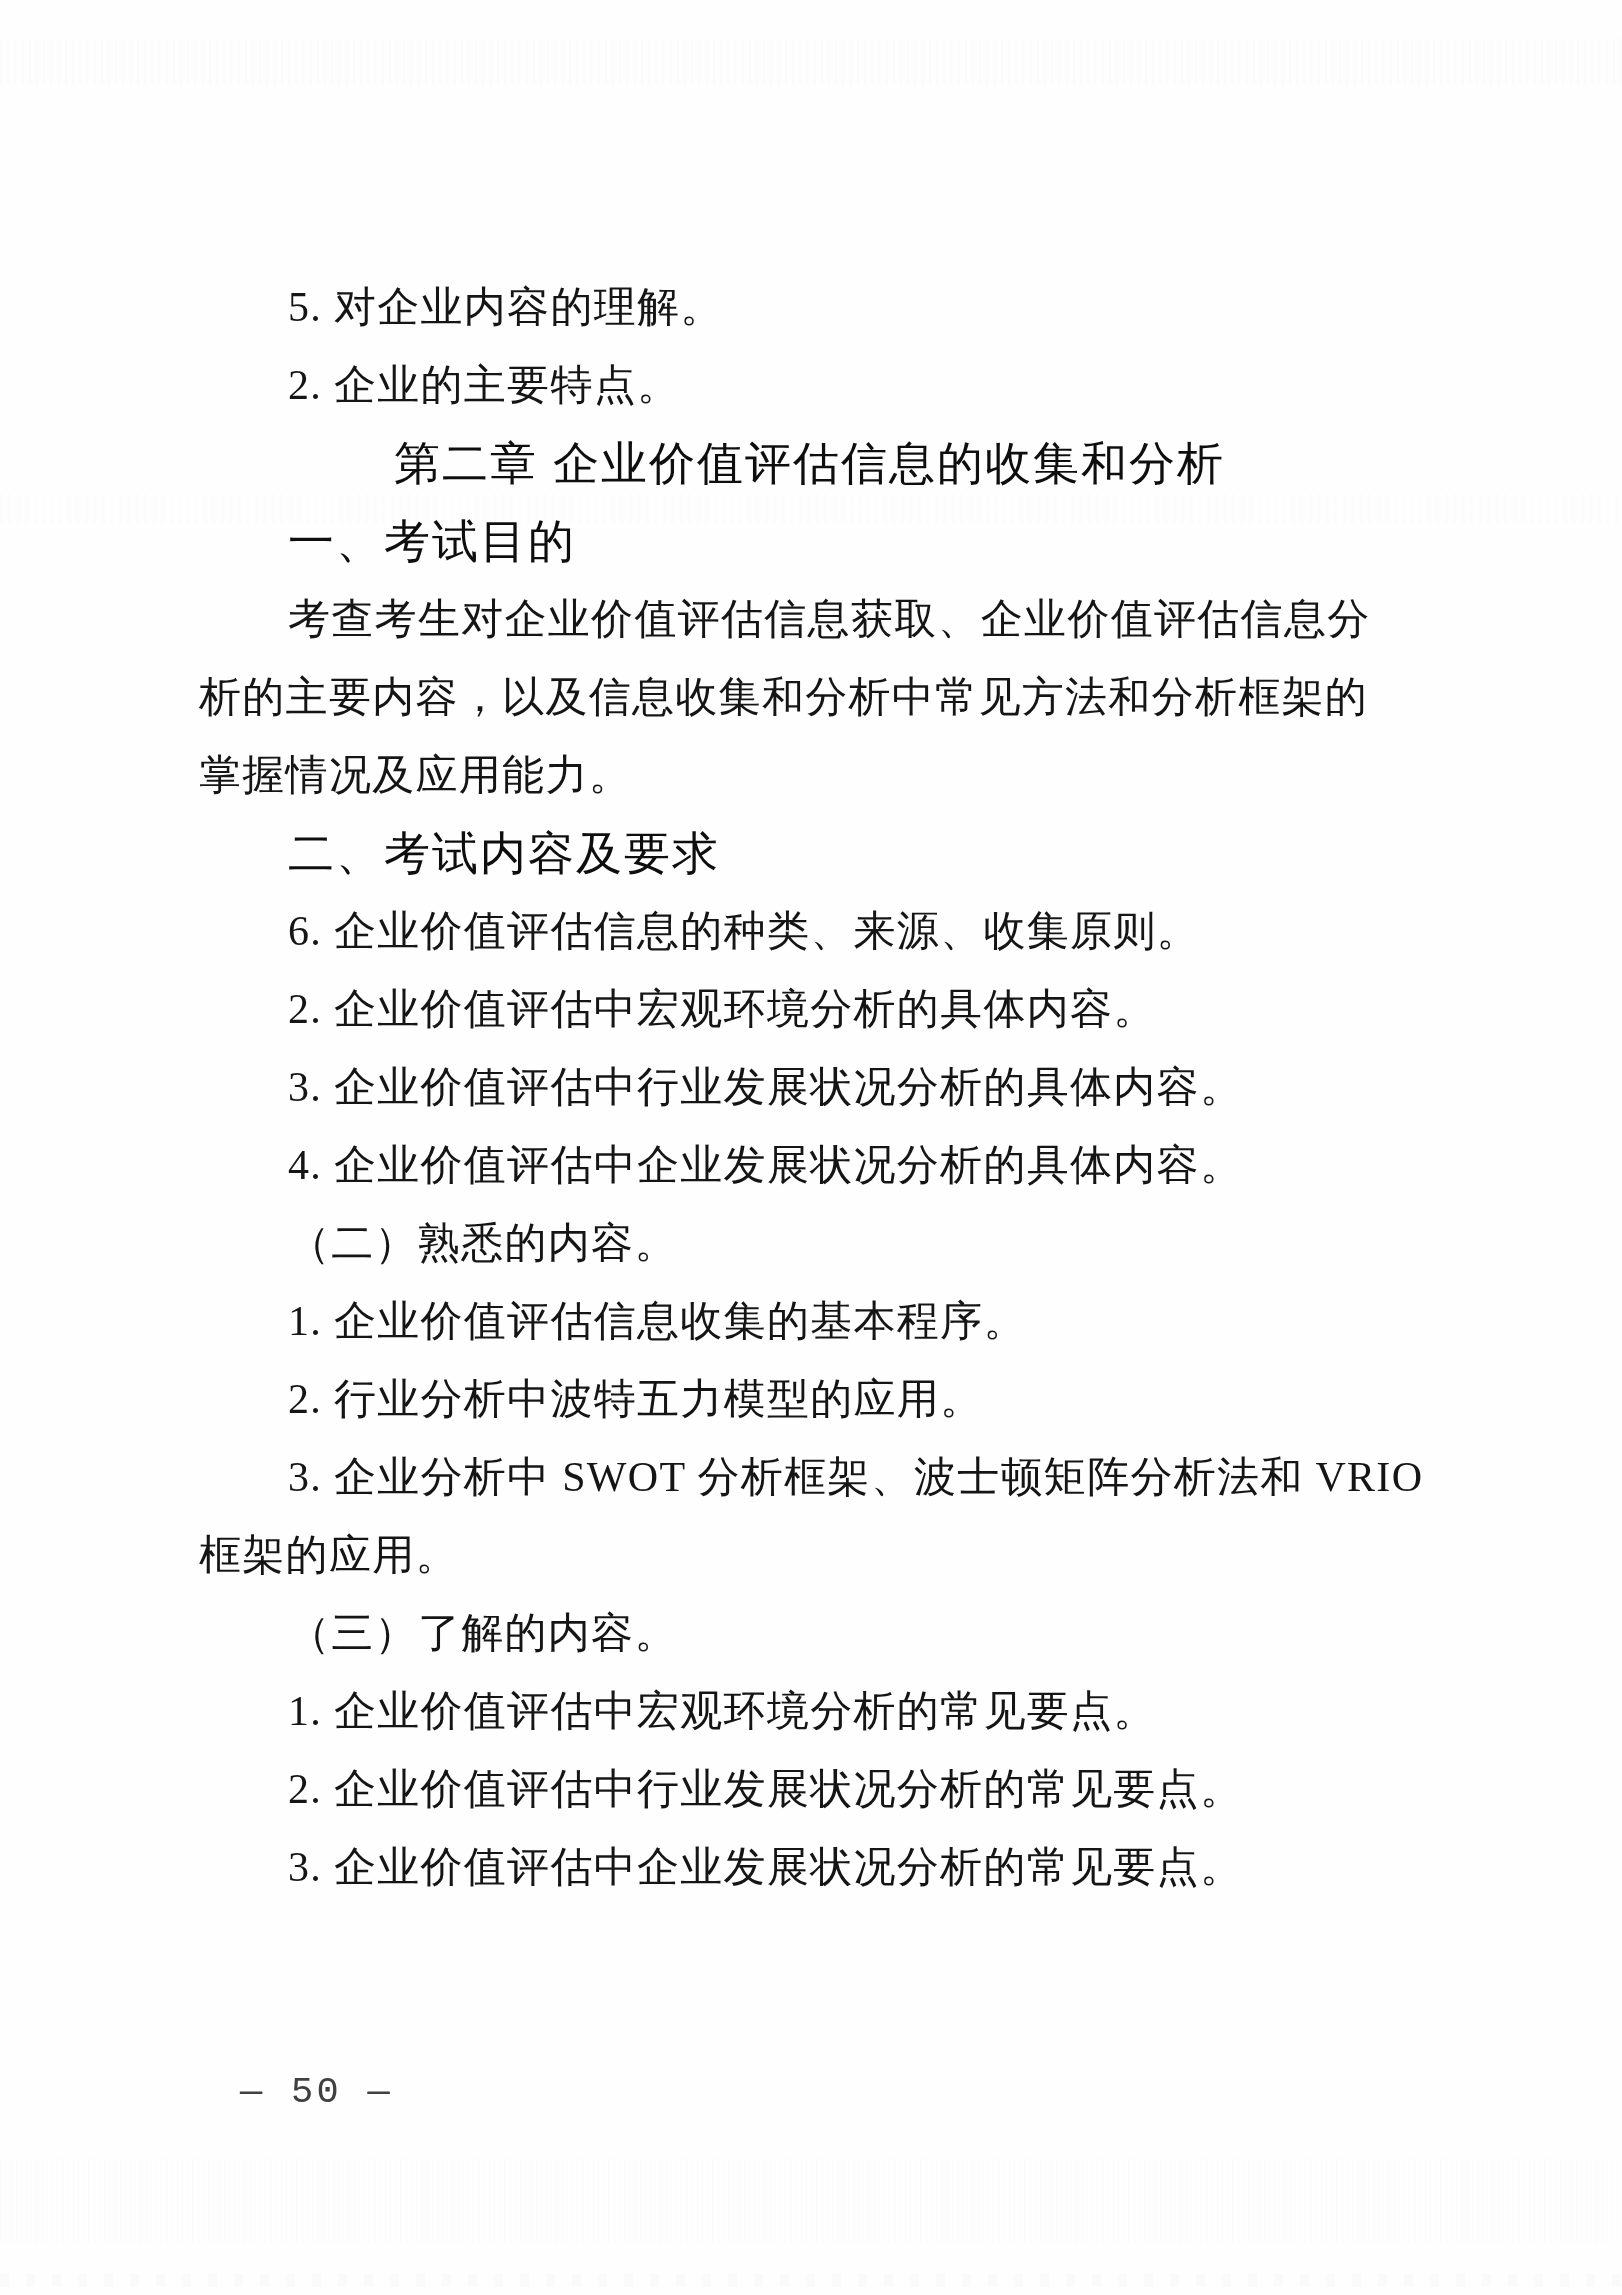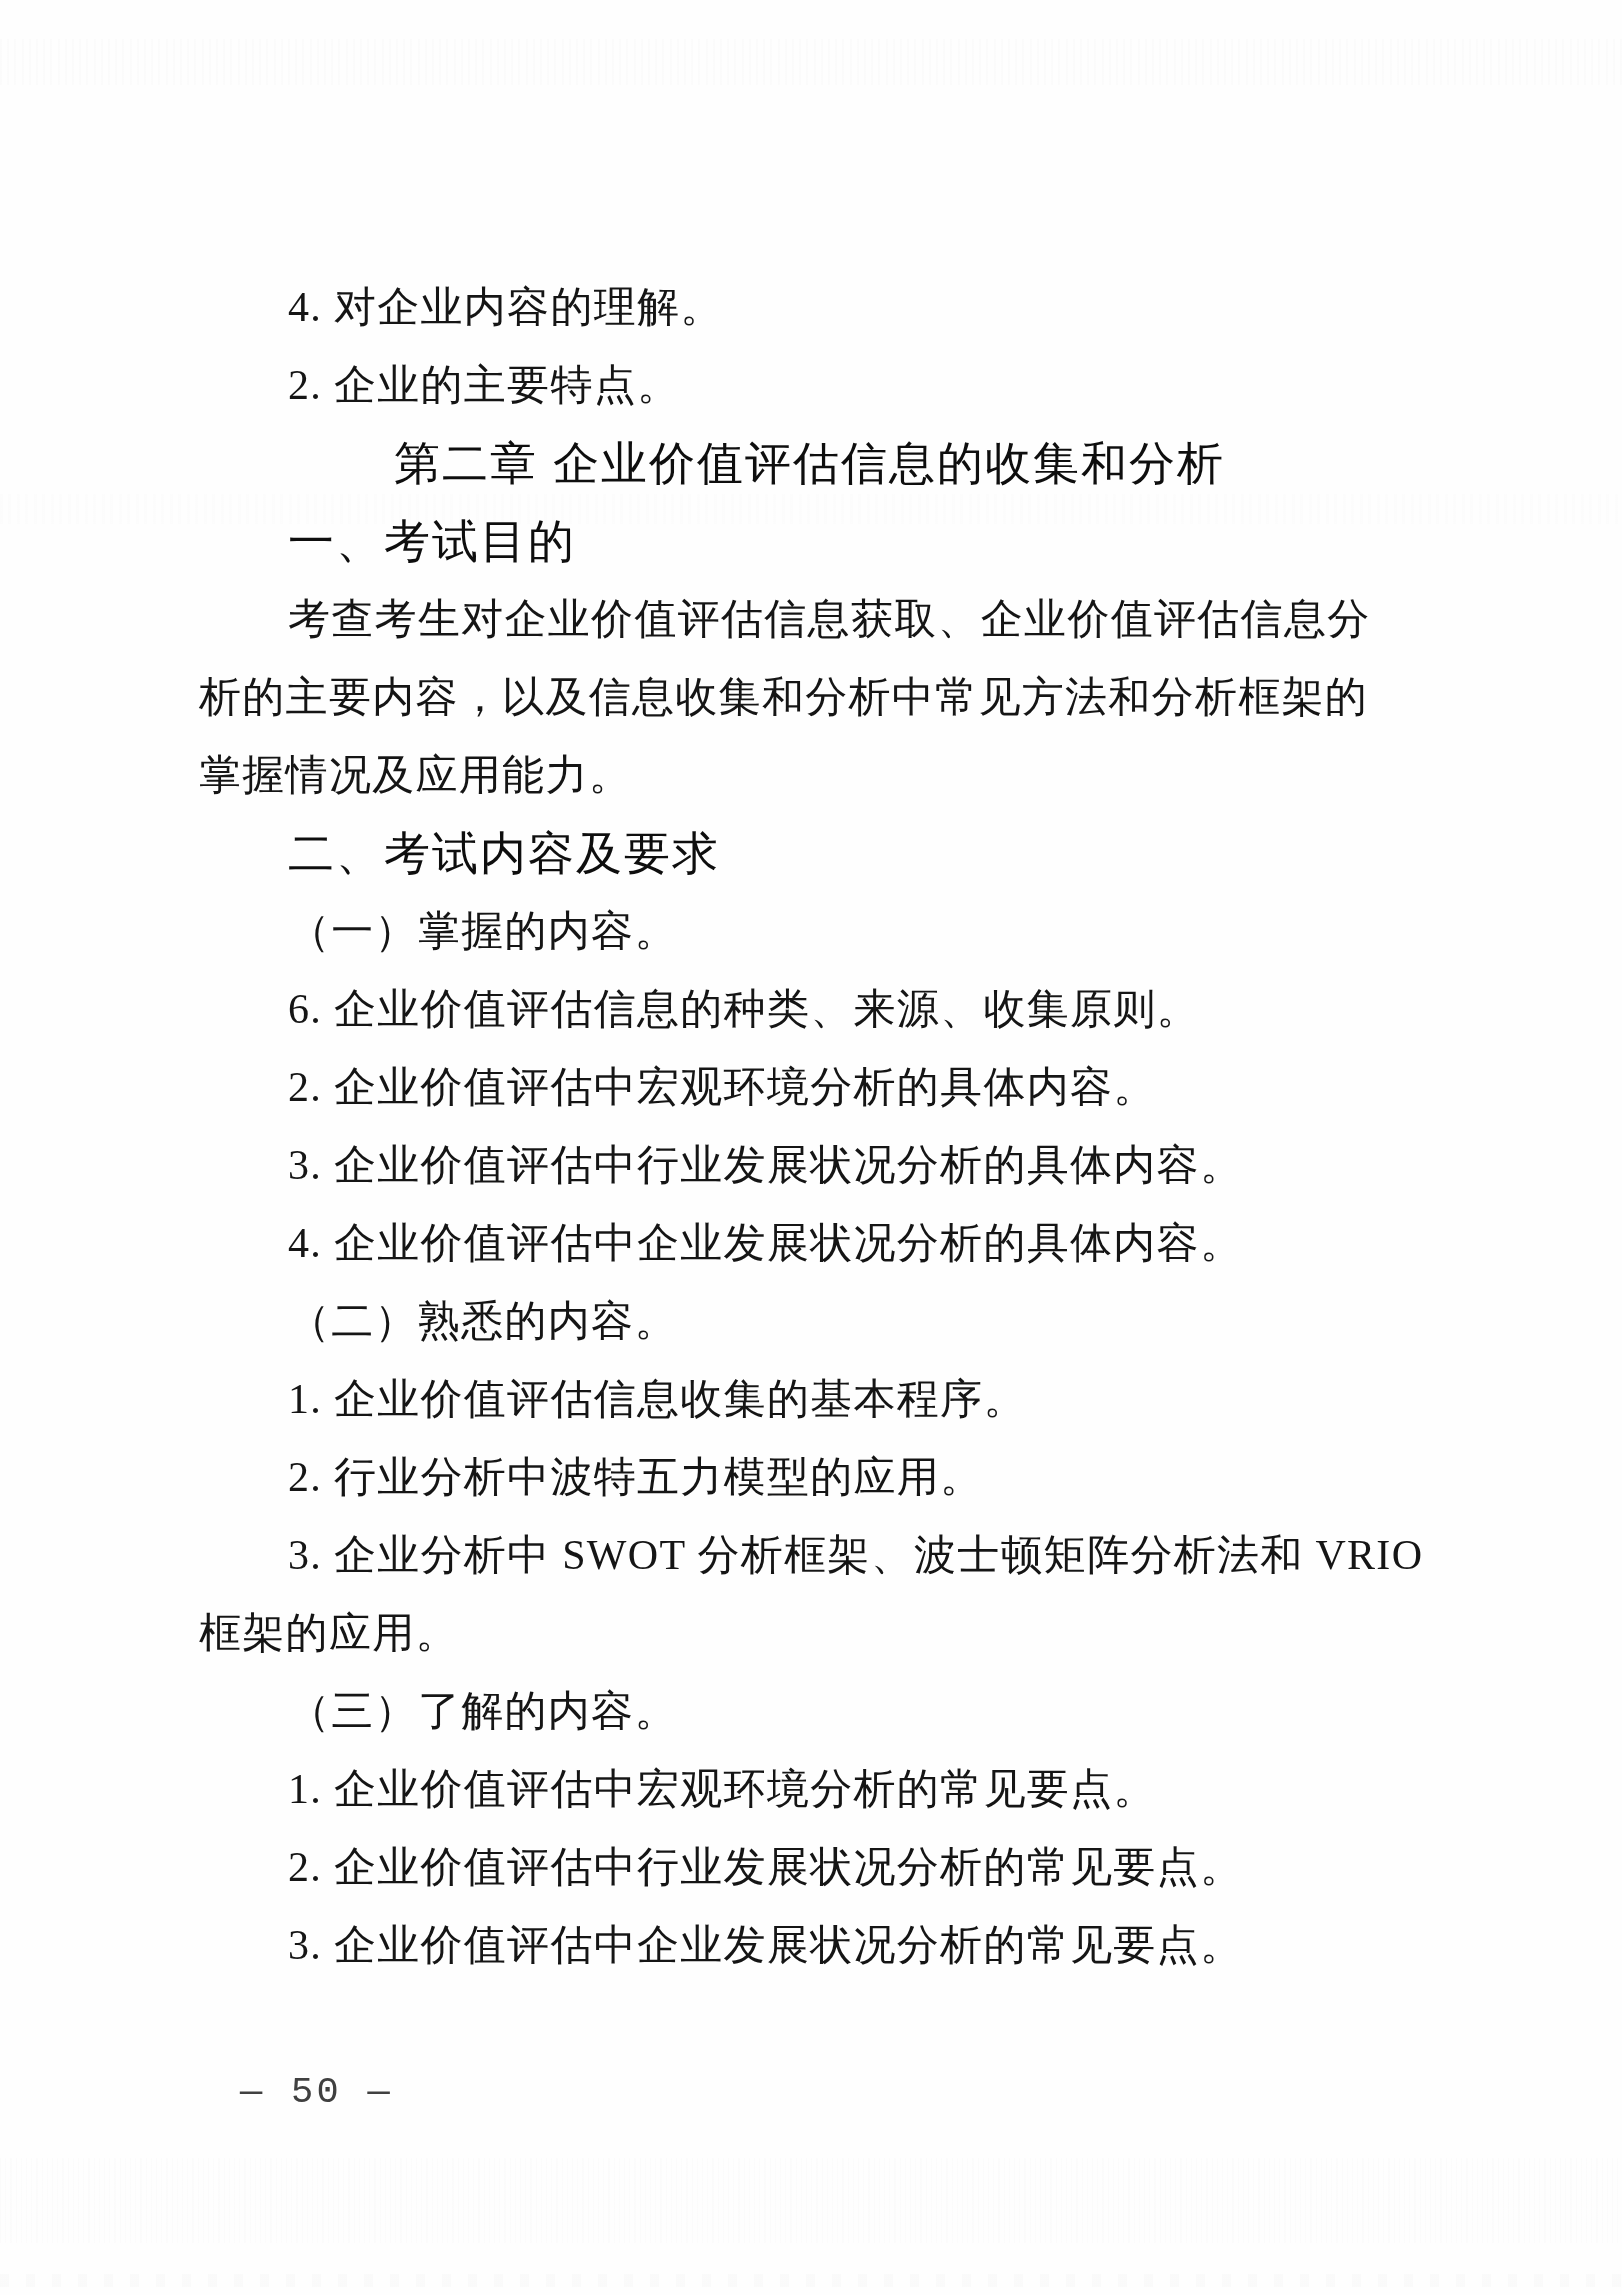--- a/index.html
+++ b/index.html
@@ -96,29 +96,28 @@
 <body>
 
 <div class="page">
 
   <div class="artifact artifact-top"></div>
   <div class="artifact artifact-mid"></div>
   <div class="artifact artifact-bottom"></div>
   <div class="artifact artifact-edge"></div>
 
   <div class="content">
-    <div class="line indent">4. 对企业内容的理解。</div>
+    <div class="line indent">5. 对企业内容的理解。</div>
     <div class="line indent">2. 企业的主要特点。</div>
     <div class="line heading center">第二章 企业价值评估信息的收集和分析</div>
     <div class="line heading indent">一、考试目的</div>
     <div class="line indent">考查考生对企业价值评估信息获取、企业价值评估信息分</div>
     <div class="line">析的主要内容，以及信息收集和分析中常见方法和分析框架的</div>
     <div class="line">掌握情况及应用能力。</div>
     <div class="line heading indent">二、考试内容及要求</div>
-    <div class="line indent">（一）掌握的内容。</div>
     <div class="line indent">6. 企业价值评估信息的种类、来源、收集原则。</div>
     <div class="line indent">2. 企业价值评估中宏观环境分析的具体内容。</div>
     <div class="line indent">3. 企业价值评估中行业发展状况分析的具体内容。</div>
     <div class="line indent">4. 企业价值评估中企业发展状况分析的具体内容。</div>
     <div class="line indent">（二）熟悉的内容。</div>
     <div class="line indent">1. 企业价值评估信息收集的基本程序。</div>
     <div class="line indent">2. 行业分析中波特五力模型的应用。</div>
     <div class="line indent">3. 企业分析中 SWOT 分析框架、波士顿矩阵分析法和 VRIO</div>
     <div class="line">框架的应用。</div>
     <div class="line indent">（三）了解的内容。</div>

